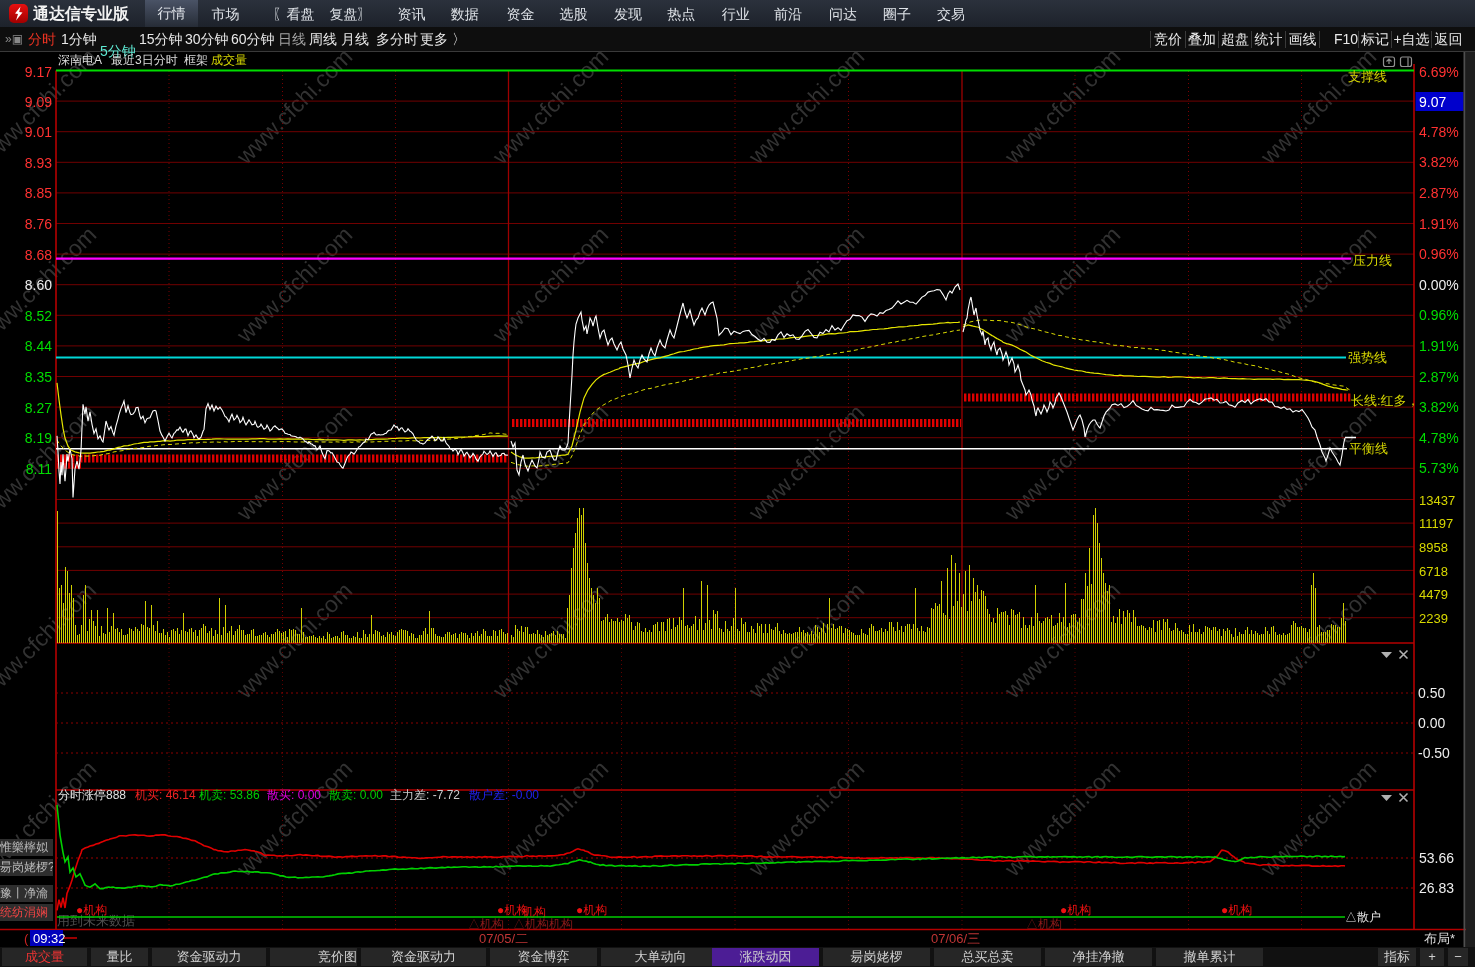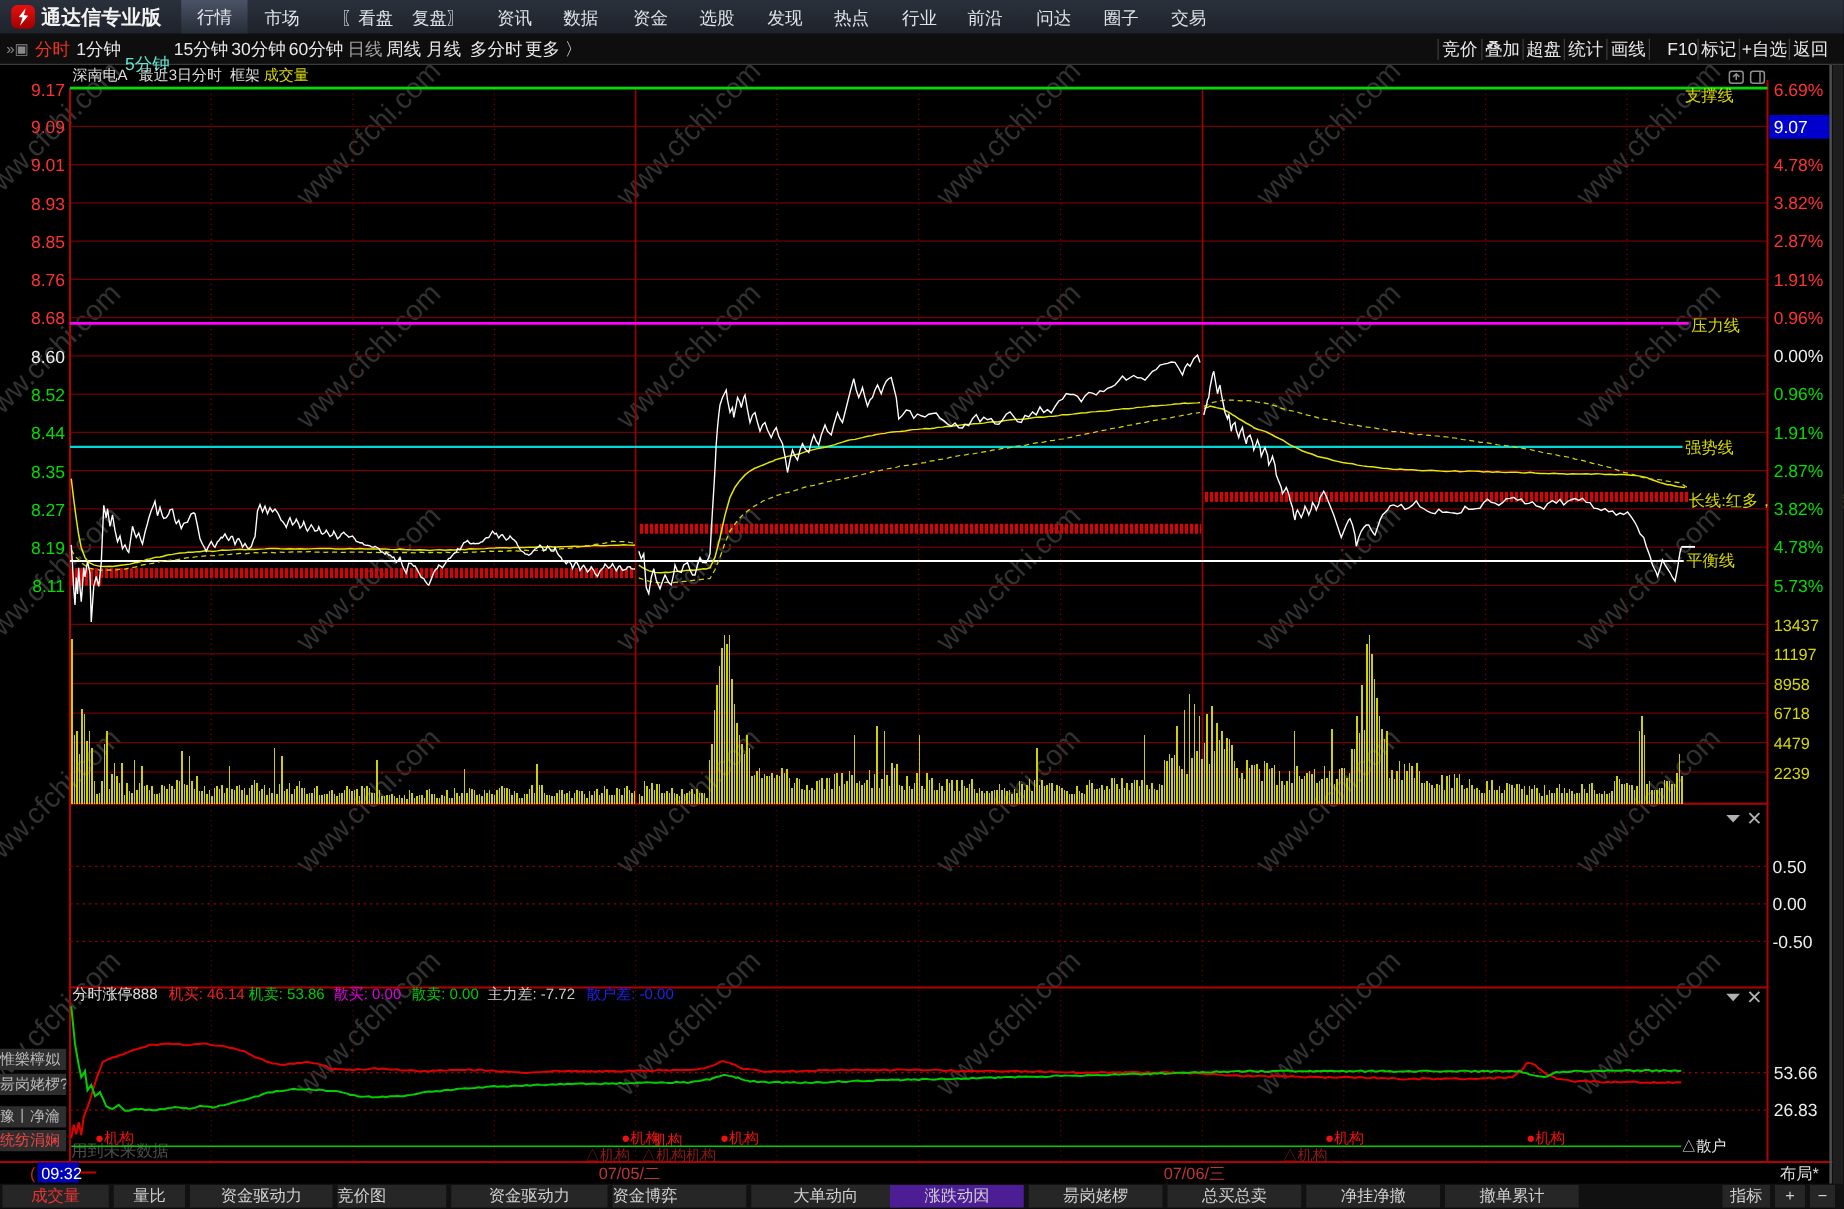--- a/index.html
+++ b/index.html
@@ -235,23 +235,23 @@
     <line x1="1464.5" y1="52" x2="1464.5" y2="947" stroke="#4f4f4f" stroke-width="2"></line>
   </svg>
 <div style="position:absolute;left:0;top:839px;width:53px;height:17px;background:#2e2e2e;color:#b9b9b9;font-size:12px;line-height:17px;overflow:hidden;white-space:nowrap">惟樂檸姒</div>
 <div style="position:absolute;left:0;top:859px;width:53px;height:17px;background:#2e2e2e;color:#b9b9b9;font-size:12px;line-height:17px;overflow:hidden;white-space:nowrap">昜岗姥椤?(</div>
 <div style="position:absolute;left:0;top:885px;width:53px;height:17px;background:#2e2e2e;color:#b9b9b9;font-size:12px;line-height:17px;overflow:hidden;white-space:nowrap">豫丨净瀹</div>
 <div style="position:absolute;left:0;top:904px;width:53px;height:17px;background:#2e2e2e;color:#ef4444;font-size:12px;line-height:17px;overflow:hidden;white-space:nowrap">统纺涓娴</div>
 <div class="statusbar">
     <div style="position:absolute;left:2px;top:1px;width:85px;height:18px;background:#262626;color:#ee3333;text-align:center;line-height:18px;font-size:13px">成交量</div>
     <div style="position:absolute;left:91px;top:1px;width:57px;height:18px;background:#262626;color:#d0d0d0;text-align:center;line-height:18px;font-size:13px">量比</div>
     <div style="position:absolute;left:152px;top:1px;width:114px;height:18px;background:#262626;color:#d0d0d0;text-align:center;line-height:18px;font-size:13px">资金驱动力</div>
-    <div style="position:absolute;left:270px;top:1px;width:87px;height:18px;background:#262626;color:#d0d0d0;text-align:left;line-height:18px;font-size:13px">竞价图</div>
+    <div style="position:absolute;left:270px;top:1px;width:87px;height:18px;background:#262626;color:#d0d0d0;text-align:right;line-height:18px;font-size:13px">竞价图</div>
     <div style="position:absolute;left:361px;top:1px;width:125px;height:18px;background:#262626;color:#d0d0d0;text-align:center;line-height:18px;font-size:13px">资金驱动力</div>
-    <div style="position:absolute;left:490px;top:1px;width:107px;height:18px;background:#262626;color:#d0d0d0;text-align:left;line-height:18px;font-size:13px">资金博弈</div>
+    <div style="position:absolute;left:490px;top:1px;width:107px;height:18px;background:#262626;color:#d0d0d0;text-align:center;line-height:18px;font-size:13px">资金博弈</div>
     <div style="position:absolute;left:601px;top:1px;width:119px;height:18px;background:#262626;color:#d0d0d0;text-align:center;line-height:18px;font-size:13px">大单动向</div>
     <div style="position:absolute;left:712px;top:1px;width:107px;height:18px;background:#4c1d95;color:#d0d0d0;text-align:center;line-height:18px;font-size:13px">涨跌动因</div>
     <div style="position:absolute;left:823px;top:1px;width:107px;height:18px;background:#262626;color:#d0d0d0;text-align:center;line-height:18px;font-size:13px">昜岗姥椤</div>
     <div style="position:absolute;left:934px;top:1px;width:107px;height:18px;background:#262626;color:#d0d0d0;text-align:center;line-height:18px;font-size:13px">总买总卖</div>
     <div style="position:absolute;left:1045px;top:1px;width:107px;height:18px;background:#262626;color:#d0d0d0;text-align:center;line-height:18px;font-size:13px">净挂净撤</div>
     <div style="position:absolute;left:1156px;top:1px;width:107px;height:18px;background:#262626;color:#d0d0d0;text-align:center;line-height:18px;font-size:13px">撤单累计</div>
     <div style="position:absolute;left:1378px;top:1px;width:38px;height:18px;background:#262626;color:#d0d0d0;text-align:center;line-height:18px;font-size:13px">指标</div>
     <div style="position:absolute;left:1420px;top:1px;width:24px;height:18px;background:#262626;color:#d0d0d0;text-align:center;line-height:18px;font-size:13px">+</div>
     <div style="position:absolute;left:1448px;top:1px;width:20px;height:18px;background:#262626;color:#d0d0d0;text-align:center;line-height:18px;font-size:13px">−</div>
   </div>

